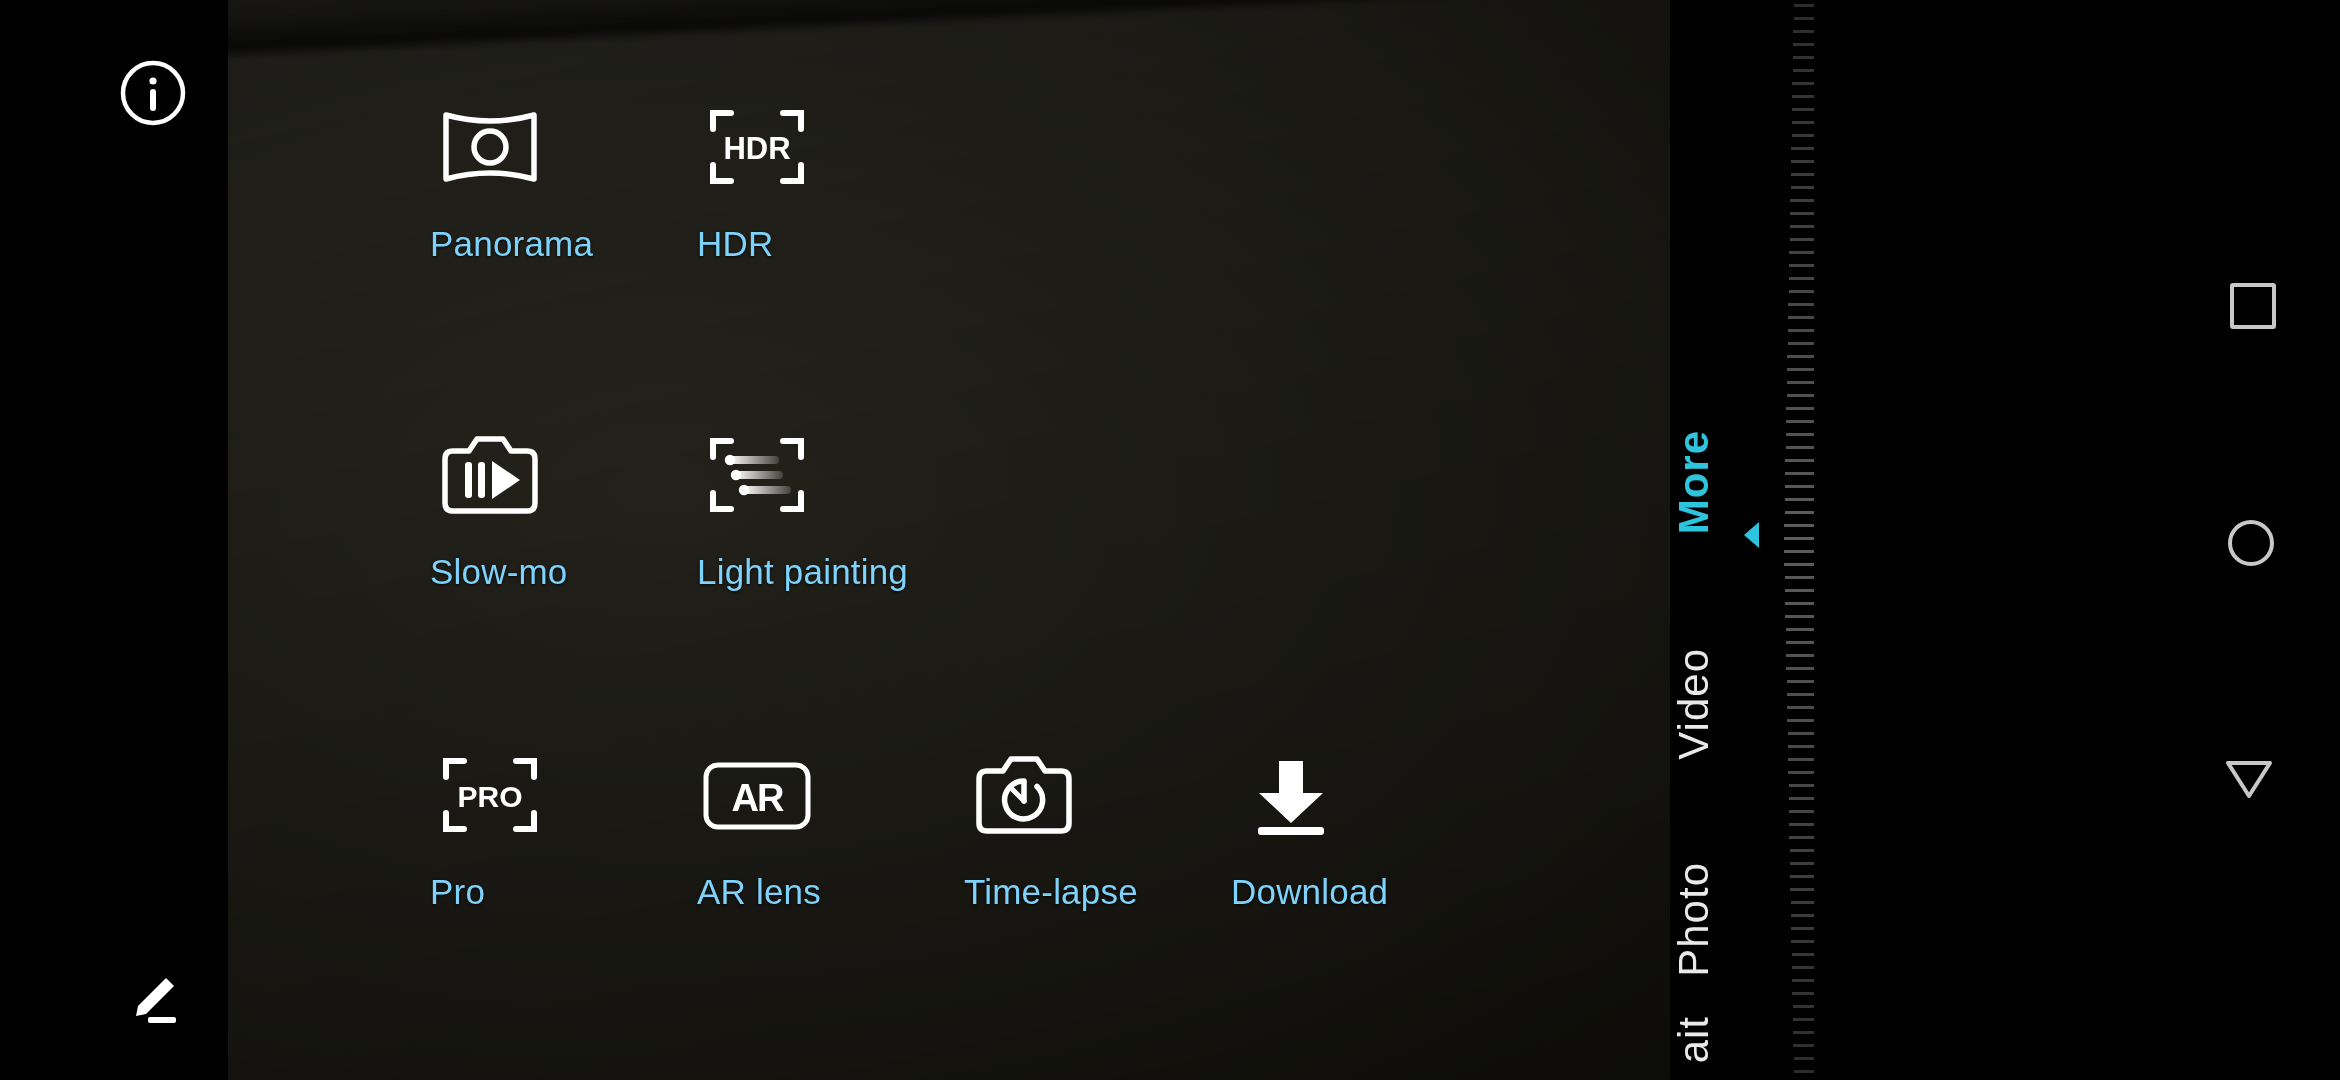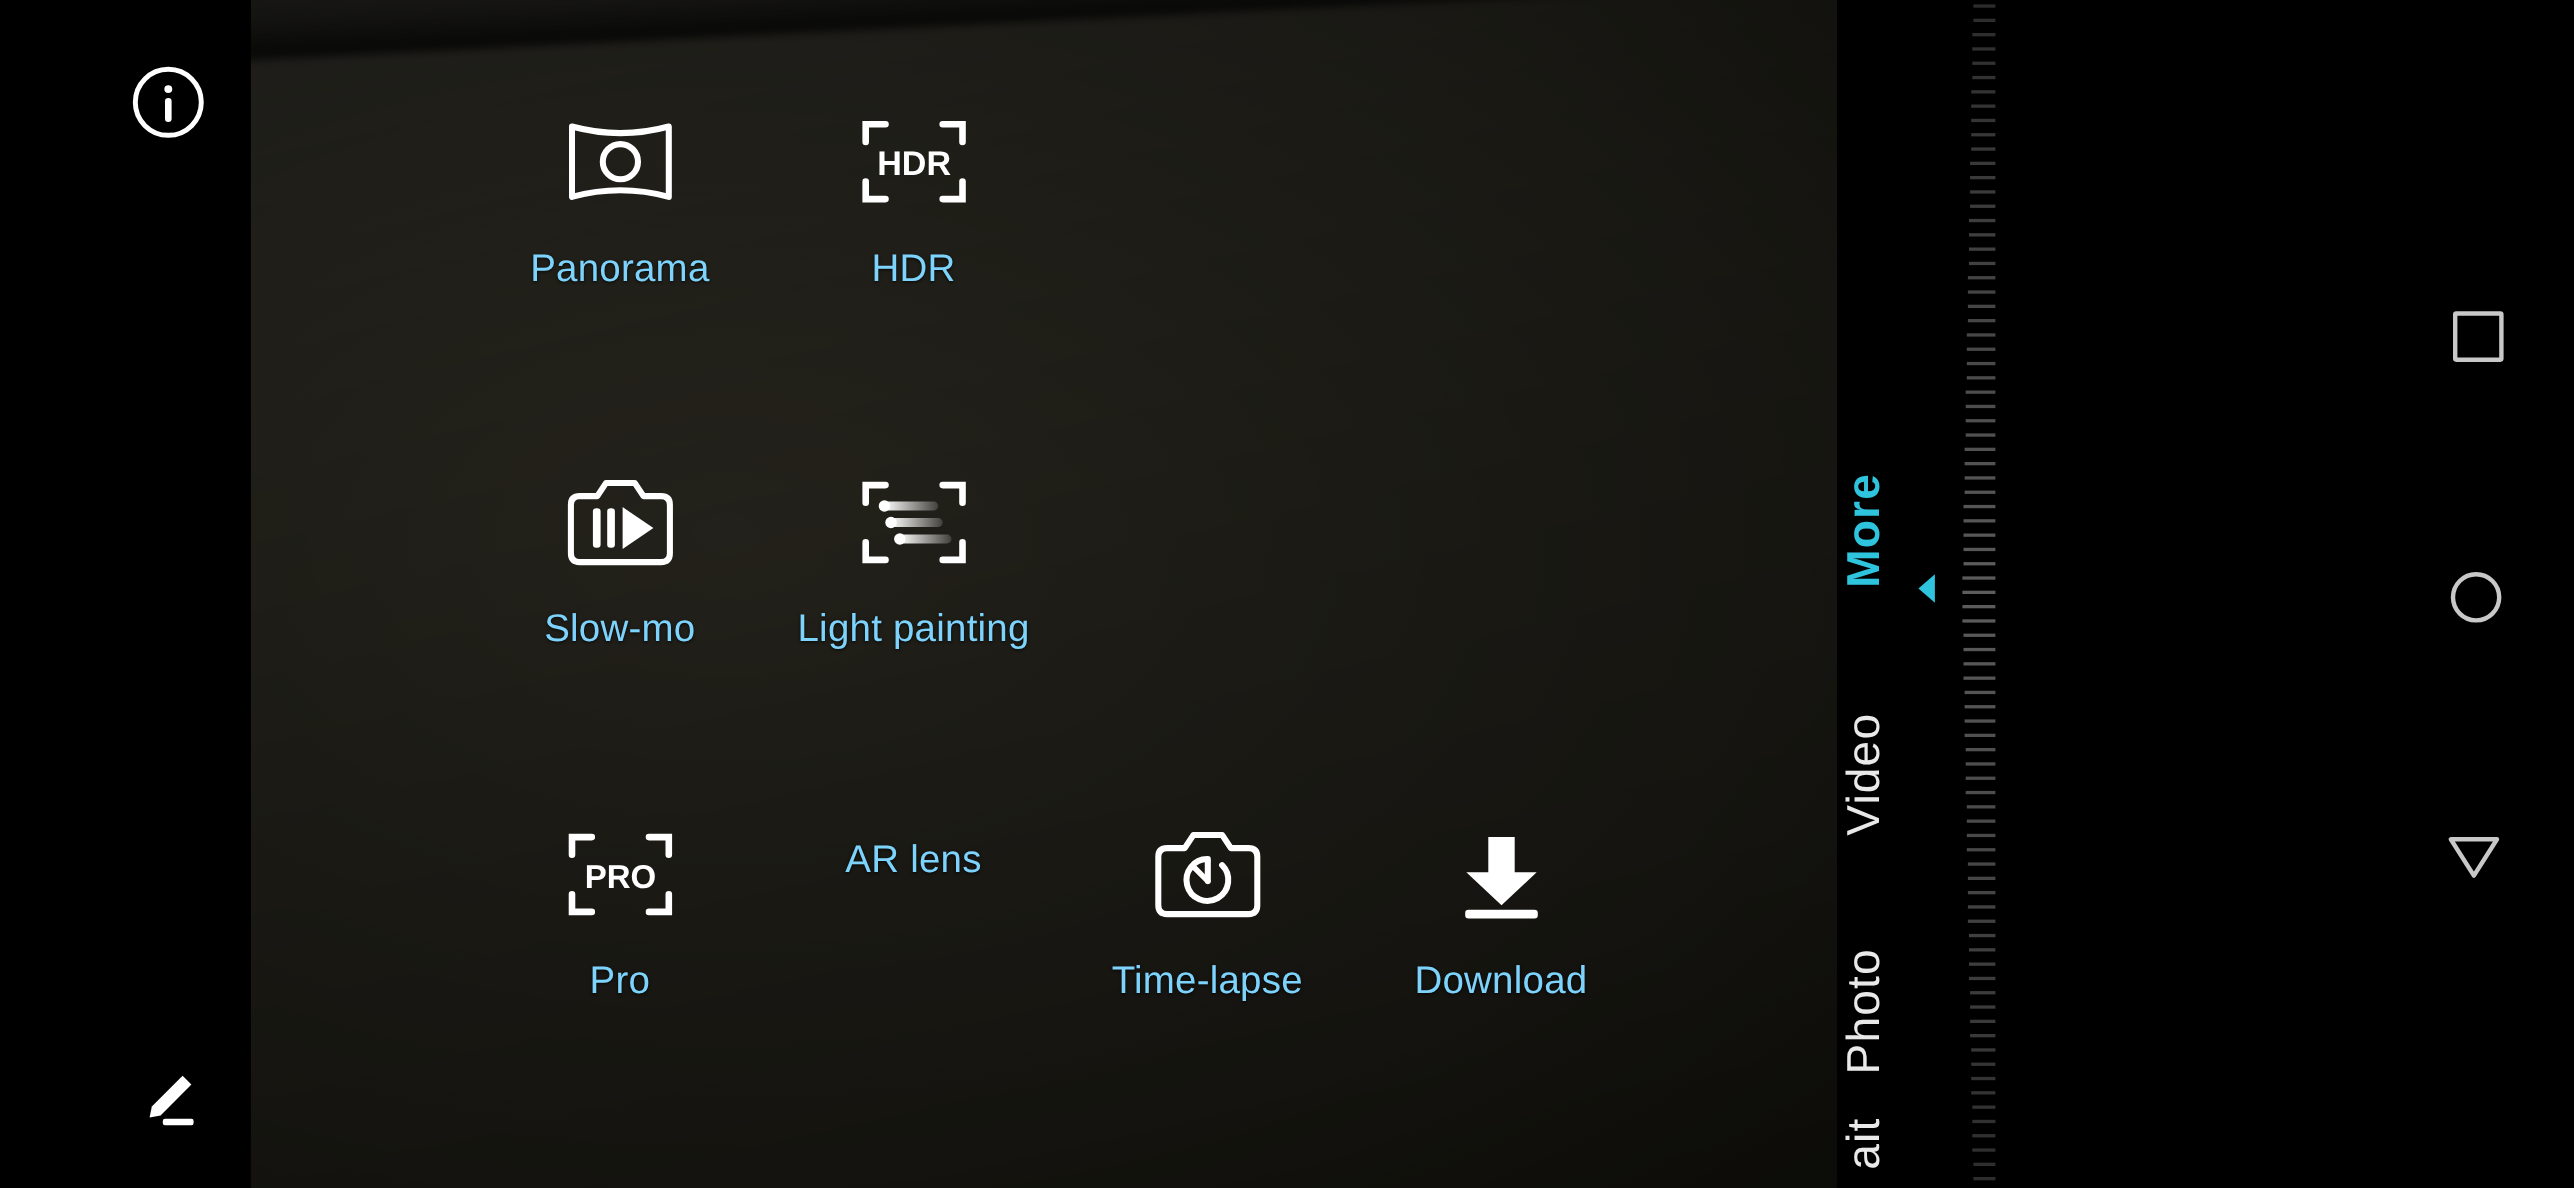--- a/index.html
+++ b/index.html
@@ -23,21 +23,21 @@
 
   
   .leftrail{position:absolute;left:0;top:0;width:228px;height:1080px;background:#000;}
   .info-btn{position:absolute;left:117px;top:57px;width:72px;height:72px;}
   .edit-btn{position:absolute;left:122px;top:968px;width:62px;height:62px;}
 
   
   .modes{position:absolute;left:430px;top:80px;width:1180px;height:860px;}
   .mrow{position:absolute;left:0;width:1180px;height:240px;display:flex;}
   .mrow.r1{top:12px;} .mrow.r2{top:340px;} .mrow.r3{top:660px;}
-  .mitem{width:267px;display:flex;flex-direction:column;align-items:center;}
+  .mitem{width:267px;display:flex;flex-direction:column;align-items:flex-start;}
   .micon{width:120px;height:110px;display:flex;align-items:center;justify-content:center;}
   .mlabel{margin-top:22px;color:#7dd3fc;font-size:35px;letter-spacing:.2px;
      text-shadow:0 1px 3px rgba(0,0,0,.8);white-space:nowrap;}
 
   
   .wheel{position:absolute;left:1670px;top:0;width:120px;height:1080px;background:#000;}
   .wname{position:absolute;left:0;width:120px;text-align:center;
      writing-mode:vertical-rl;transform:rotate(180deg);
      font-size:42px;color:#e9e9e9;letter-spacing:1px;}
   .wname.sel{color:#2ec4dd;font-weight:bold;}
@@ -172,20 +172,26 @@
               <path d="M10 66 L10 82 L28 82"></path>
                 <path d="M98 66 L98 82 L80 82"></path>
             </g>
             <text x="54" y="60" font-family="'Liberation Sans',sans-serif" font-size="30" font-weight="bold" fill="#fff" text-anchor="middle">PRO</text>
           </svg>
         </div>
         <div class="mlabel">Pro</div>
       </div>
 
       <div class="mitem">
+        <div class="micon">
+          <svg width="118" height="92" viewBox="0 0 118 92">
+            <rect x="8" y="16" width="102" height="62" rx="12" fill="none" stroke="#fff" stroke-width="5"></rect>
+            <text x="59" y="62" font-family="'Liberation Sans',sans-serif" font-size="38" font-weight="bold" fill="#fff" text-anchor="middle" letter-spacing="-2">AR</text>
+          </svg>
+        </div>
         <div class="mlabel">AR lens</div>
       </div>
 
       <div class="mitem">
         <div class="micon">
           <svg width="110" height="92" viewBox="0 0 110 92">
             <path d="M10 30 Q10 22 18 22 L34 22 L42 10 L68 10 L76 22 L92 22 Q100 22 100 30 L100 74 Q100 82 92 82 L18 82 Q10 82 10 74 Z" fill="none" stroke="#fff" stroke-width="5.5" stroke-linejoin="round"></path>
             <path d="M55 32 a19 19 0 1 0 13 5.5" fill="none" stroke="#fff" stroke-width="5.5" stroke-linecap="round"></path>
             <path d="M55 34 L55 52" stroke="#fff" stroke-width="5.5" stroke-linecap="round"></path>
             <path d="M42 39 L55 52" stroke="#fff" stroke-width="5" stroke-linecap="round"></path>

